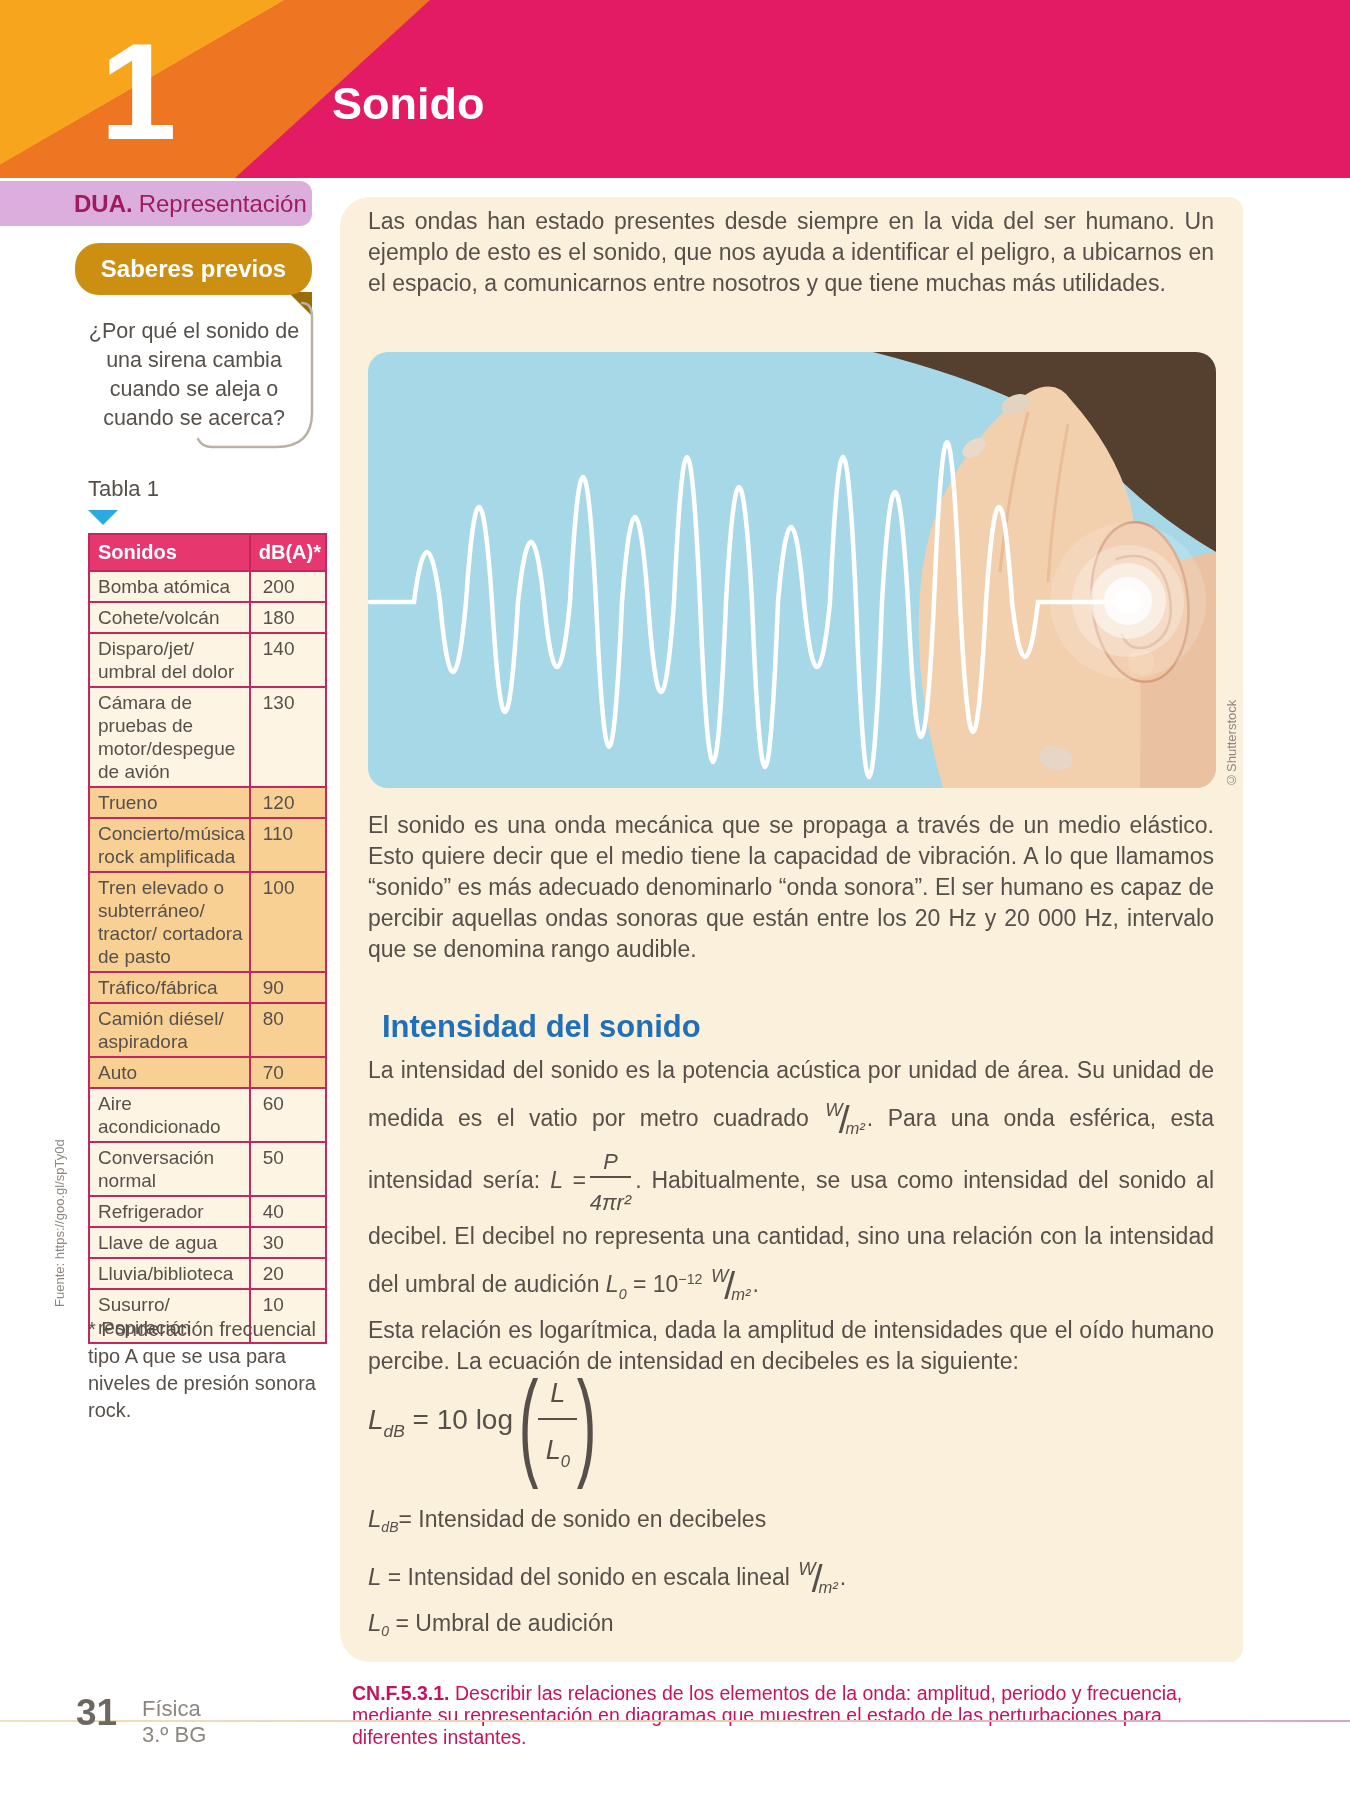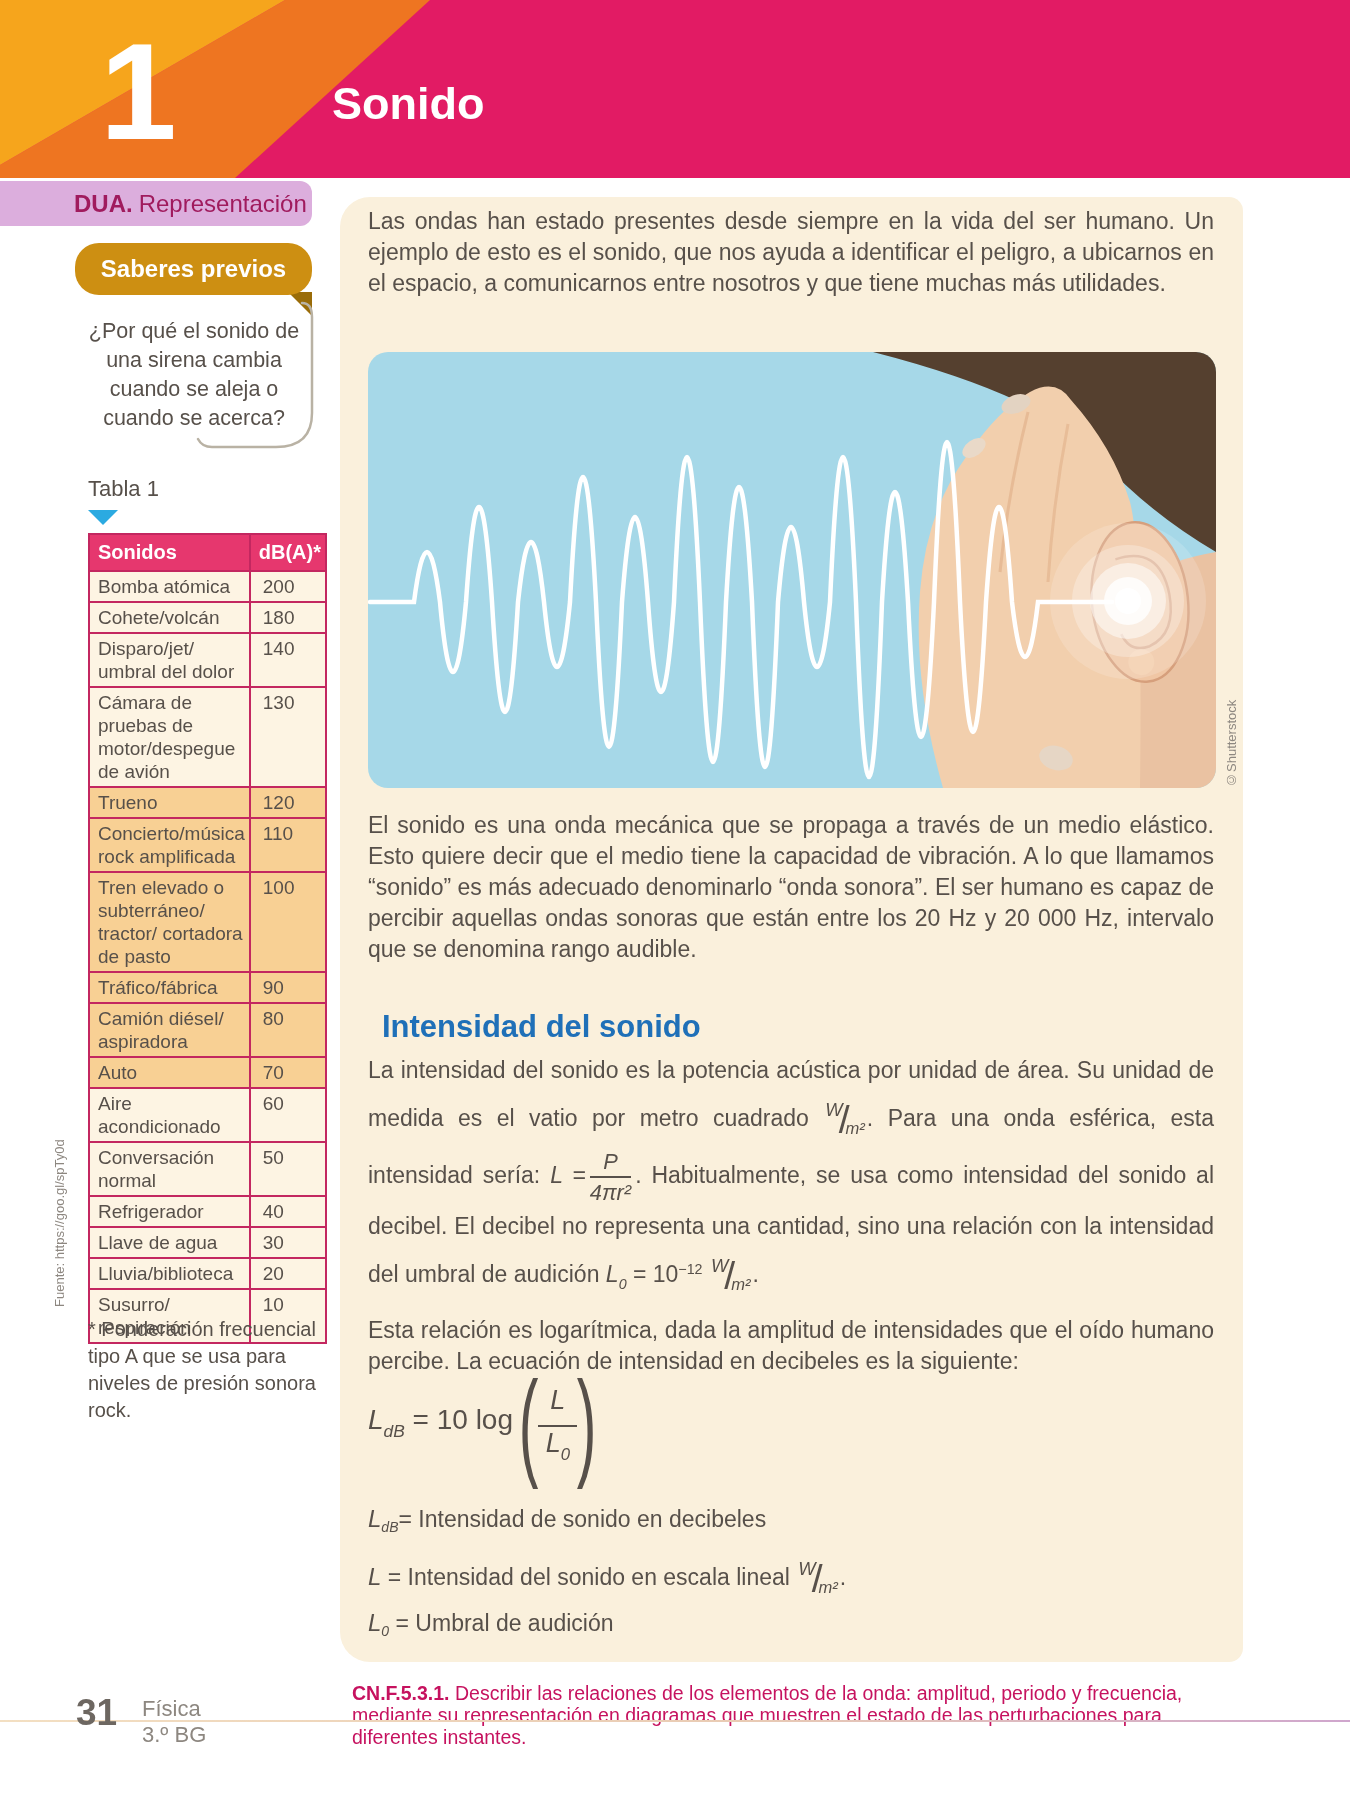--- a/index.html
+++ b/index.html
@@ -59,32 +59,32 @@
   .intensity-paragraph{top:853px;line-height:40px;}
   .log-paragraph{top:1118px;}
 
   
   .dfrac{display:inline-block;white-space:nowrap;font-style:italic;margin:0 2px;}
   .dfrac sup{font-size:.8em;vertical-align:.55em;letter-spacing:0;}
   .dfrac .slash{font-style:normal;font-size:1.7em;display:inline-block;margin:0 -4px;vertical-align:-.18em;font-weight:300;}
   .dfrac sub{font-size:.72em;vertical-align:-.5em;}
   .sfrac{display:inline-block;text-align:center;vertical-align:middle;margin:0 4px;font-size:.95em;line-height:1.15;}
   .sfrac .num{display:block;border-bottom:2px solid currentColor;padding:0 8px 2px;}
-  .sfrac .den{display:block;padding-top:2px;}
+  .sfrac .den{display:block;padding-top:12px;}
   .msym{font-style:italic;}
   .ssub{font-size:.62em;vertical-align:-.45em;font-style:italic;}
   .ssup{font-size:.62em;vertical-align:.55em;}
 
   .equation{position:absolute;left:28px;top:1178px;display:flex;align-items:center;
             font-size:28px;color:var(--text,#57504a);}
   .eq-lhs{margin-right:10px;}
   .paren{display:inline-block;font-size:118px;font-weight:300;line-height:.82;transform:scaleX(.5);margin:0 -14px;}
   .eqfrac{font-size:27px;}
   .eqfrac .num{padding:2px 12px 8px;}
-  .eqfrac .den{padding-top:1px;}
+  .eqfrac .den{padding-top:15px;}
 
   .def{position:absolute;left:28px;font-size:23px;color:var(--text,#57504a);}
   .def .dsym{font-style:italic;font-size:24px;}
   .def .dsub{font-size:14px;font-style:italic;vertical-align:-5px;}
   .def-1{top:1308px;} .def-2{top:1360px;} .def-3{top:1412px;}
 
   
   .standard-note{position:absolute;left:352px;top:1682px;width:896px;font-size:19.5px;line-height:22px;
                  color:var(--standard,#c6125f);}
   .standard-note b{font-weight:700;}

